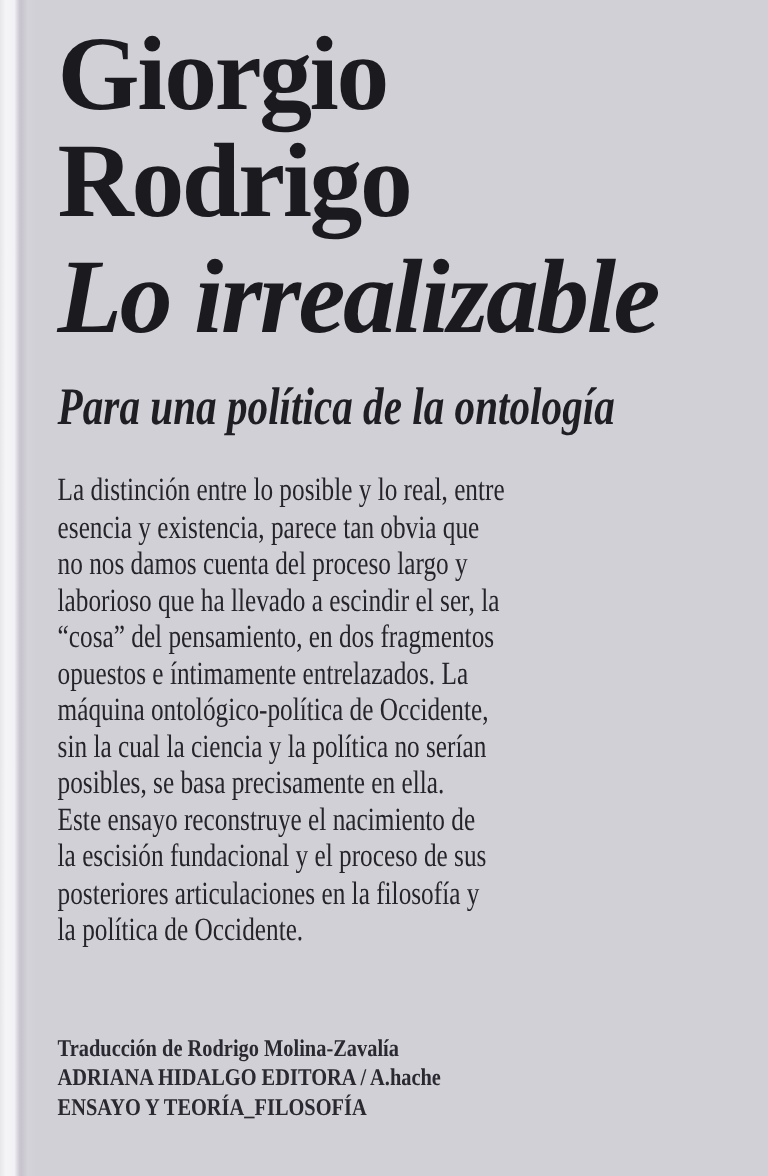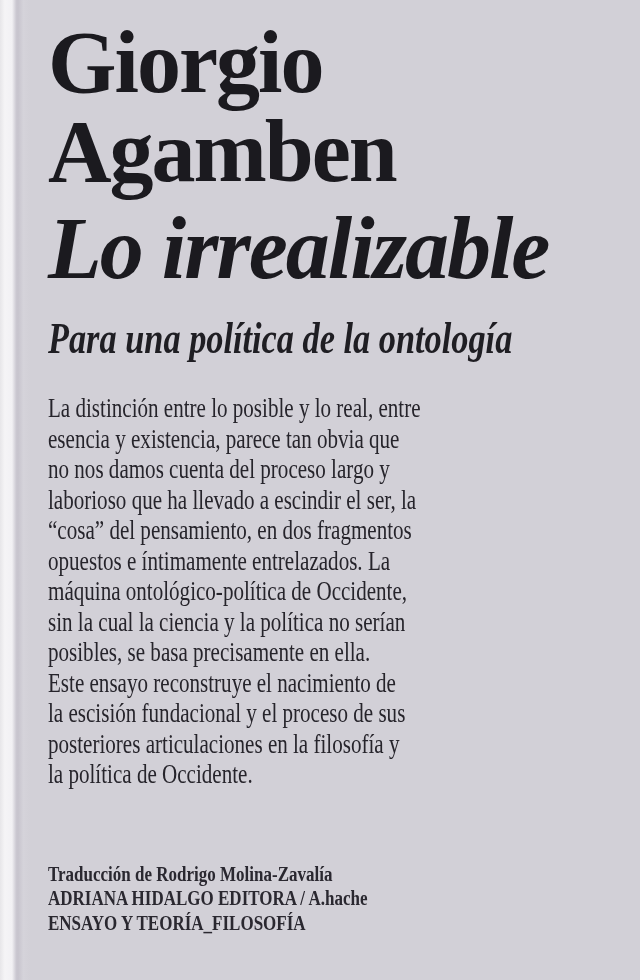--- a/index.html
+++ b/index.html
@@ -82,21 +82,21 @@
 </style>
 </head>
 <body>
 
 <div class="screen">
 
   <div class="page-edge"></div>
 
   <div class="author">
     <div>Giorgio</div>
-    <div>Agamben</div>
+    <div>Rodrigo</div>
   </div>
 
   <div class="book-title">Lo irrealizable</div>
 
   <div class="book-subtitle">Para una política de la ontología</div>
 
   <div class="blurb">
     <div>La distinción entre lo posible y lo real, entre</div>
     <div>esencia y existencia, parece tan obvia que</div>
     <div>no nos damos cuenta del proceso largo y</div>

